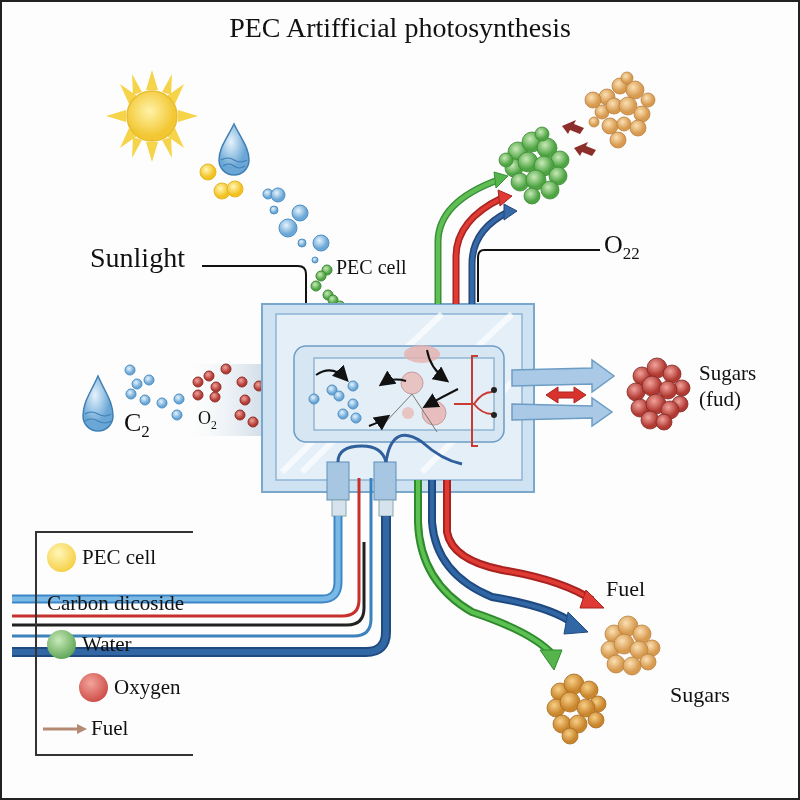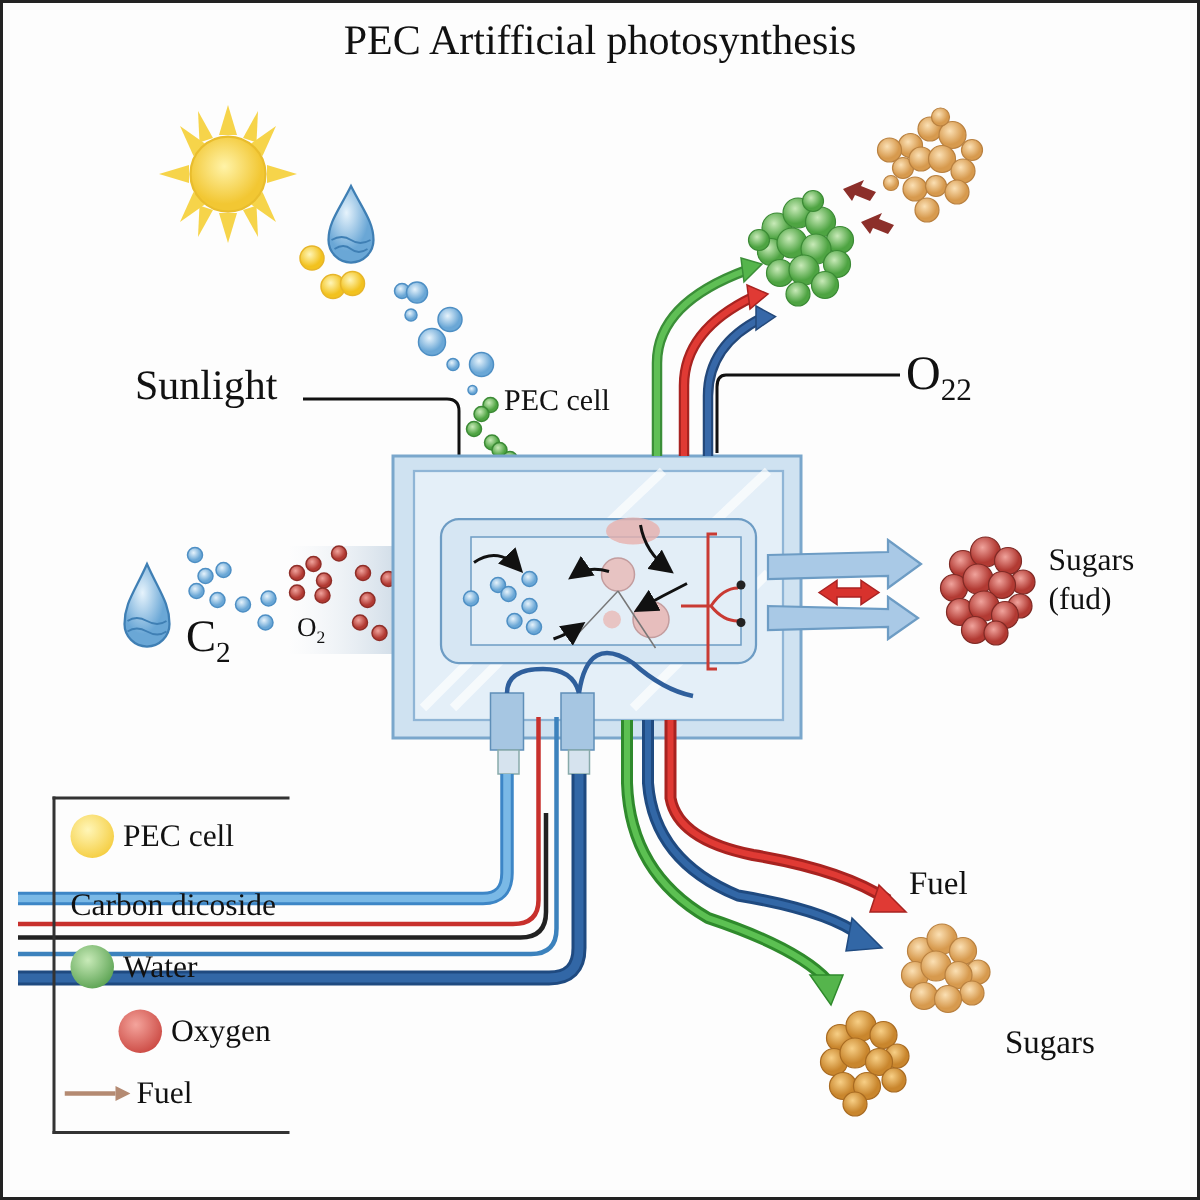--- a/index.html
+++ b/index.html
@@ -314,26 +314,26 @@
         <circle cx="584" cy="706" r="9"></circle>
         <circle cx="594" cy="718" r="8"></circle>
       <circle cx="560" cy="722" r="9"></circle>
         <circle cx="576" cy="722" r="9"></circle>
         <circle cx="568" cy="734" r="8"></circle>
     </g>
   </svg>
 
   <div class="lbl" style="left:88px;top:240px;font-size:28px;">Sunlight</div>
   <div class="lbl" style="left:334px;top:254px;font-size:20px;">PEC cell</div>
-  <div class="lbl" style="left:602px;top:228px;font-size:32px;"><span>O</span><sub>22</sub></div>
+  <div class="lbl" style="left:602px;top:228px;font-size:26px;"><span>O</span><sub>22</sub></div>
   <div class="lbl" style="left:697px;top:358px;font-size:21px;line-height:26px;">
     <div>Sugars</div>
     <div>(fud)</div>
   </div>
-  <div class="lbl" style="left:122px;top:406px;font-size:30px;"><span>C</span><sub>2</sub></div>
+  <div class="lbl" style="left:122px;top:406px;font-size:26px;"><span>C</span><sub>2</sub></div>
   <div class="lbl" style="left:196px;top:406px;font-size:18px;"><span>O</span><sub>2</sub></div>
   <div class="lbl" style="left:604px;top:574px;font-size:22px;">Fuel</div>
   <div class="lbl" style="left:668px;top:680px;font-size:22px;">Sugars</div>
 
   <div id="legend">
     <div class="leg-row" style="top:10px;">
       <span class="dot" style="background:radial-gradient(circle at 40% 35%,#fff6b8,#f2c21f);"></span>
       <span>PEC cell</span>
     </div>
     <div class="leg-row" style="top:58px;padding-left:10px;">

